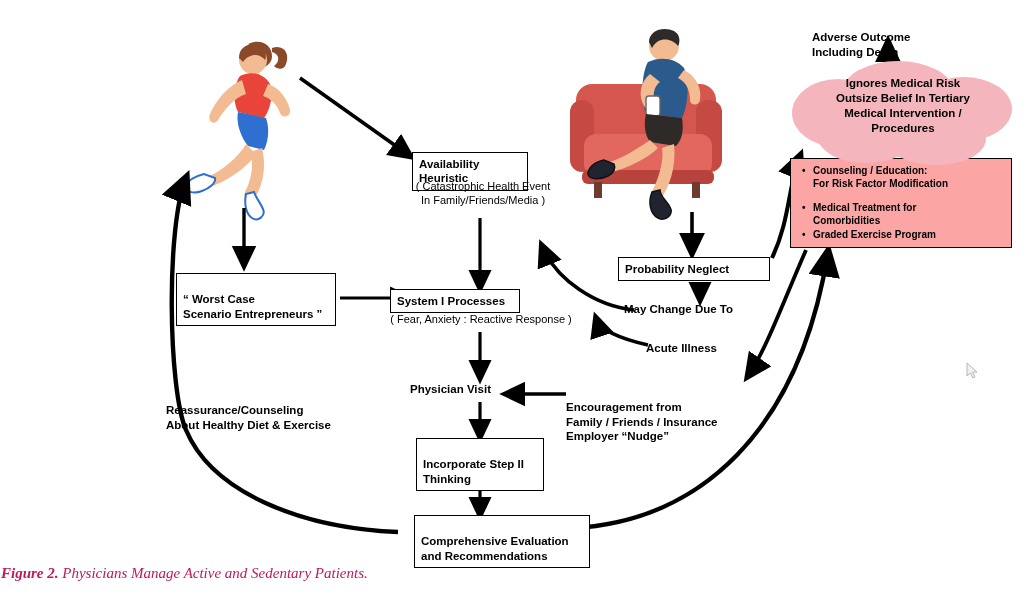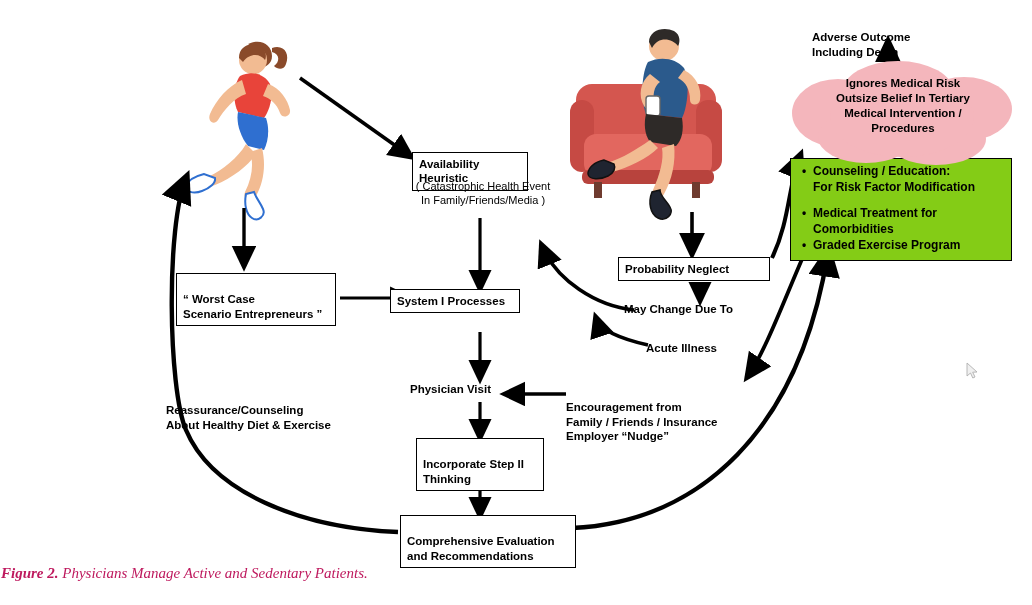--- a/index.html
+++ b/index.html
@@ -38,24 +38,24 @@
     position: absolute;
     text-align: center;
     font-size: 11px;
     font-weight: normal;
     color: #000;
     line-height: 1.25;
   }
   .bullets {
     position: absolute;
     border: 1.4px solid #000;
-    background: #84cc16;
+    background: #fca5a5;
     box-sizing: border-box;
     padding: 5px 24px 5px 10px;
-    font-size: 12px;
+    font-size: 10px;
     font-weight: bold;
     line-height: 1.3;
   }
   .bullets ul {
     margin: 0;
     padding: 0 0 0 10px;
     list-style: none;
   }
   .bullets li {
     position: relative;
@@ -242,31 +242,34 @@
   </div>
 
   <div class="node boxed" style="left:176px; top:273px; width:160px; white-space:pre-line;">
     <span>“ Worst Case
 Scenario Entrepreneurs ”</span>
   </div>
 
   <div class="node boxed" style="left:390px; top:289px; width:130px;">
     <span>System I Processes</span>
   </div>
+  <div class="sub" style="left:368px; top:313px; width:226px;">
+    <span>( Fear, Anxiety : Reactive Response )</span>
+  </div>
 
   <div class="node plain" style="left:410px; top:382px; width:140px;">
     <span>Physician Visit</span>
   </div>
 
   <div class="node boxed" style="left:416px; top:438px; width:128px; white-space:pre-line;">
     <span>Incorporate Step II
 Thinking</span>
   </div>
 
-  <div class="node boxed" style="left:400px; top:515px; width:176px; white-space:pre-line;">
+  <div class="node boxed" style="left:414px; top:515px; width:176px; white-space:pre-line;">
     <span>Comprehensive Evaluation
 and  Recommendations</span>
   </div>
 
   <div class="node plain" style="left:166px; top:389px; width:192px; white-space:pre-line;">
     <span>Reassurance/Counseling
 About Healthy Diet &amp; Exercise</span>
   </div>
 
   <div class="node boxed" style="left:618px; top:257px; width:152px;">

